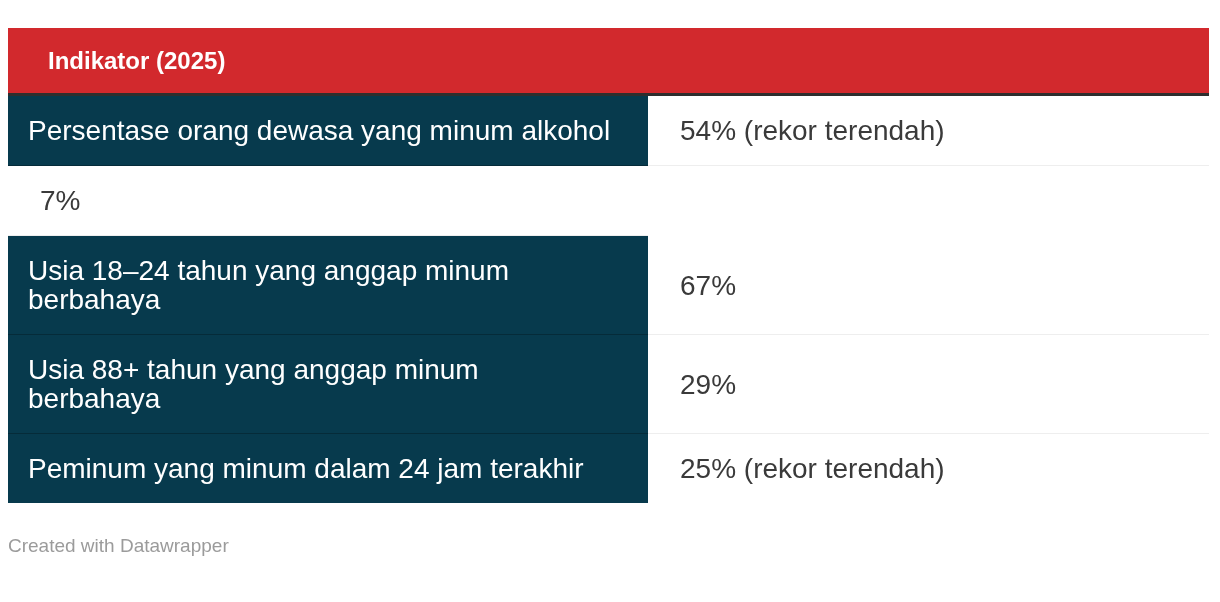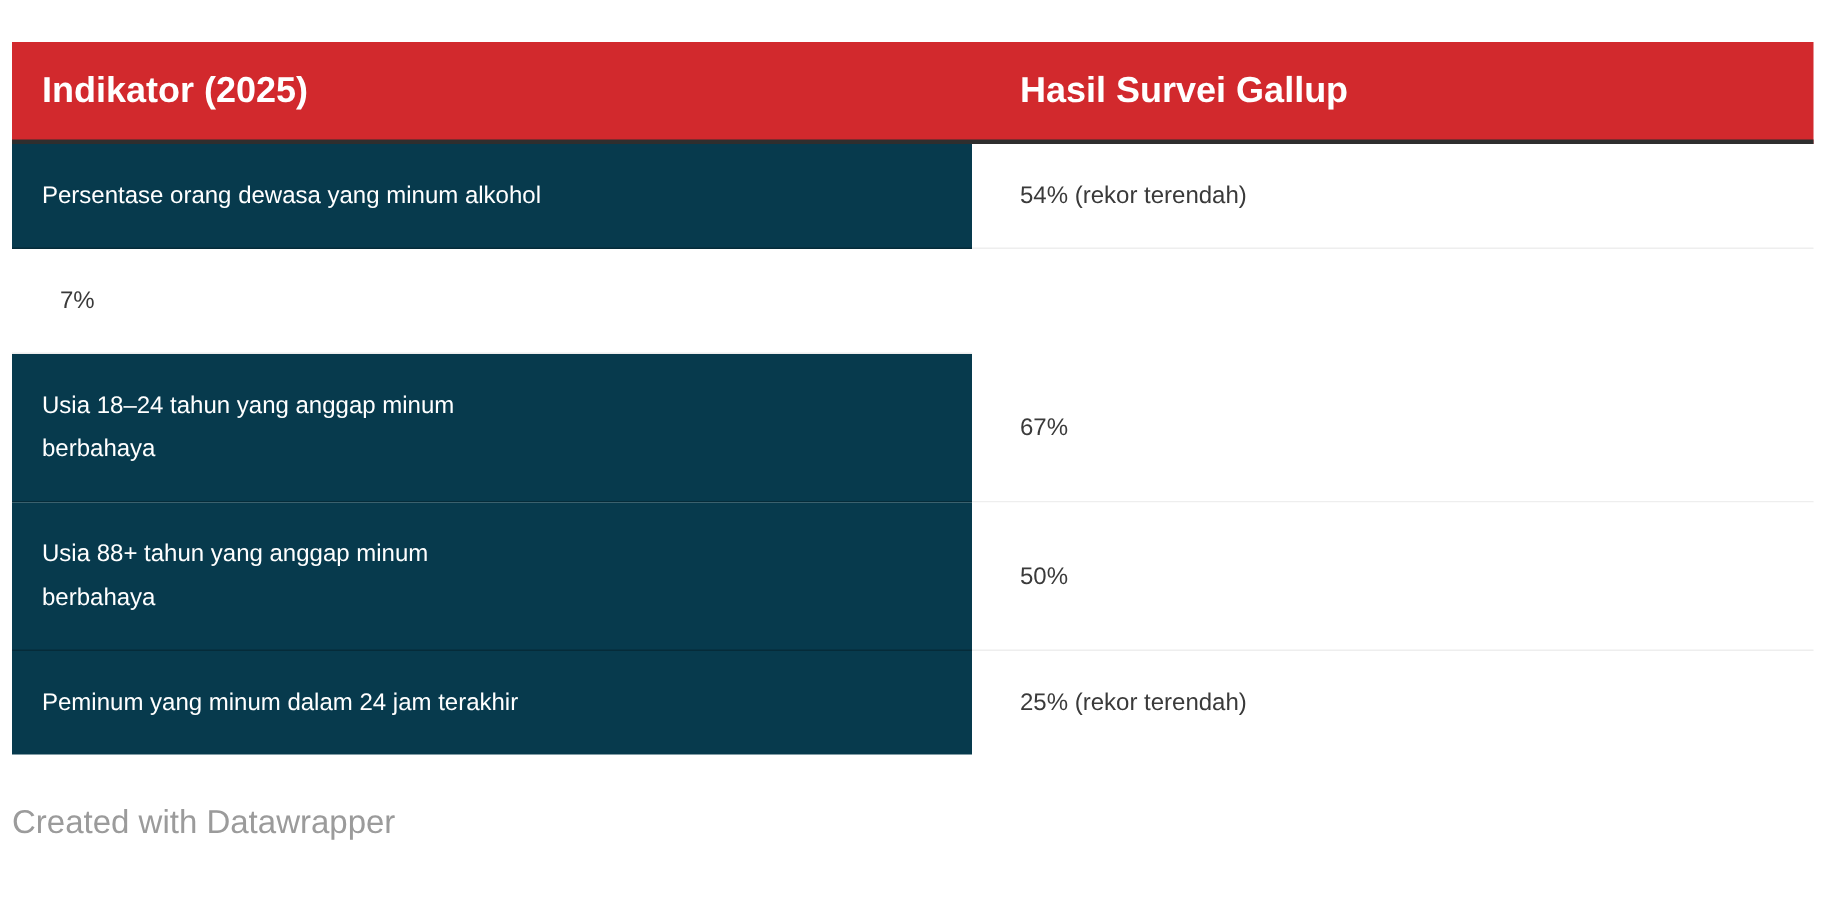--- a/index.html
+++ b/index.html
@@ -26,25 +26,25 @@
   .header-cell {
     color: var(--header_text, #ffffff);
     font-size: 24px;
     font-weight: bold;
     line-height: 29px;
     display: flex;
     align-items: center;
     height: 65px;
     box-sizing: border-box;
   }
-  .header-cell.c1 { padding-left: 20px; }
+  .header-cell.c1 { padding-left: 20px; margin-left: 20px; }
   .header-cell.c2 { padding-left: 32px; }
   
   .cell {
-    font-size: 16px;
+    font-size: 28px;
     line-height: 29px;
     display: flex;
     align-items: center;
     box-sizing: border-box;
     padding-top: 20px;
     padding-bottom: 20px;
   }
   .cell-indicator {
     background: var(--indicator_bg, #073a4d);
     color: var(--indicator_text, #ffffff);
@@ -56,35 +56,34 @@
     background: #ffffff;
     color: var(--value_text, #3a3a3a);
     padding-left: 32px;
     padding-right: 10px;
   }
   .row.body:not(.last) .cell-indicator { border-bottom: 1px solid rgba(0,0,0,0.25); }
   .row.body:not(.last) .cell-value     { border-bottom: 1px solid var(--divider, #eeeeee); text-align: right; }
   
   .footer {
     margin: 32px 0 0 8px;
-    font-size: 22px;
+    font-size: 19px;
     color: var(--footer_text, #9b9b9b);
   }
   .footer a {
     color: var(--footer_text, #9b9b9b);
     text-decoration: none;
   }
 </style>
 </head>
 <body>
 
 <div class="dw-table">
   <div class="row header-row">
     <div class="header-cell c1">Indikator (2025)</div>
-    <div class="header-cell c2">Hasil Survei Gallup</div>
   </div>
   <div id="table-body">
   <div class="row body">
     <div class="cell cell-indicator"><span class="ind-text">Persentase orang dewasa yang minum alkohol</span></div>
     <div class="cell cell-value">
           <span class="val-text">54% (rekor terendah)</span>
         </div>
   </div>
 
   <div class="row body">
@@ -98,21 +97,21 @@
 berbahaya</span></div>
     <div class="cell cell-value">
           <span class="val-text">67%</span>
         </div>
   </div>
 
   <div class="row body">
     <div class="cell cell-indicator"><span class="ind-text">Usia 88+ tahun yang anggap minum
 berbahaya</span></div>
     <div class="cell cell-value">
-          <span class="val-text">50%</span>
+          <span class="val-text">29%</span>
         </div>
   </div>
 
   <div class="row body last">
     <div class="cell cell-indicator"><span class="ind-text">Peminum yang minum dalam 24 jam terakhir</span></div>
     <div class="cell cell-value">
           <span class="val-text">25% (rekor terendah)</span>
         </div>
   </div>
 </div>

